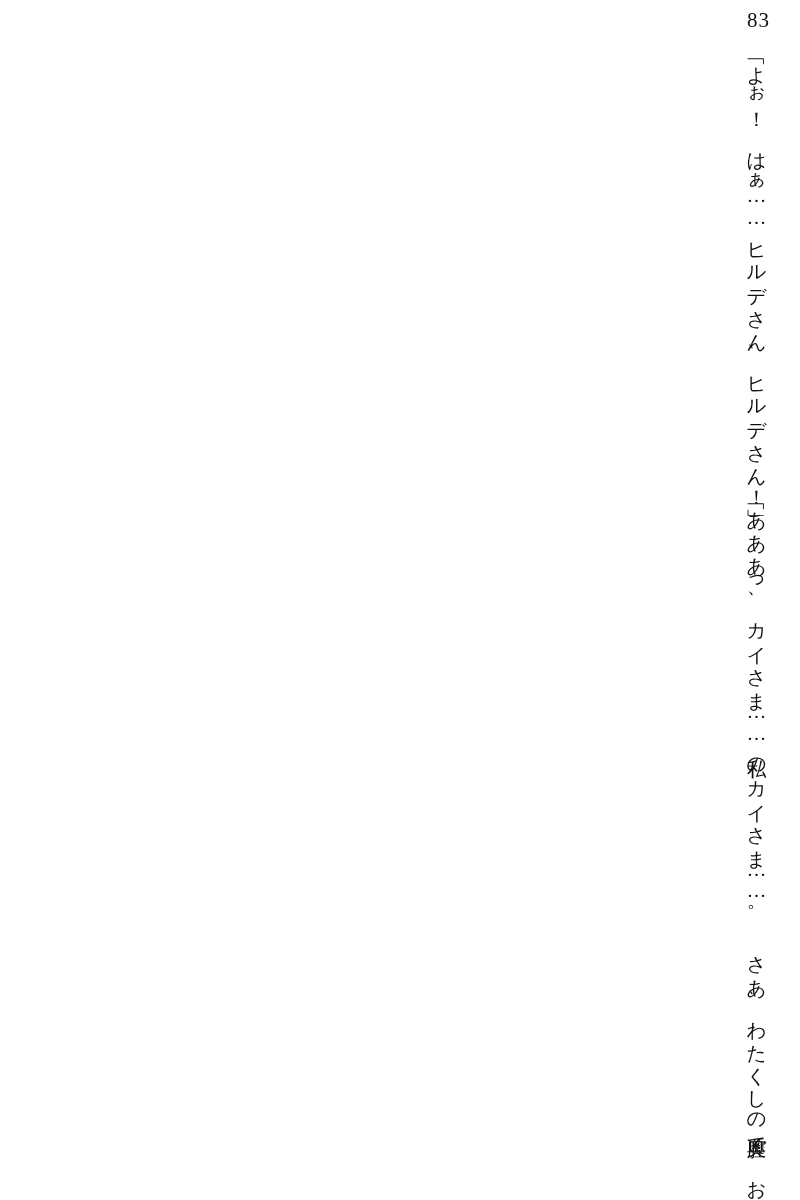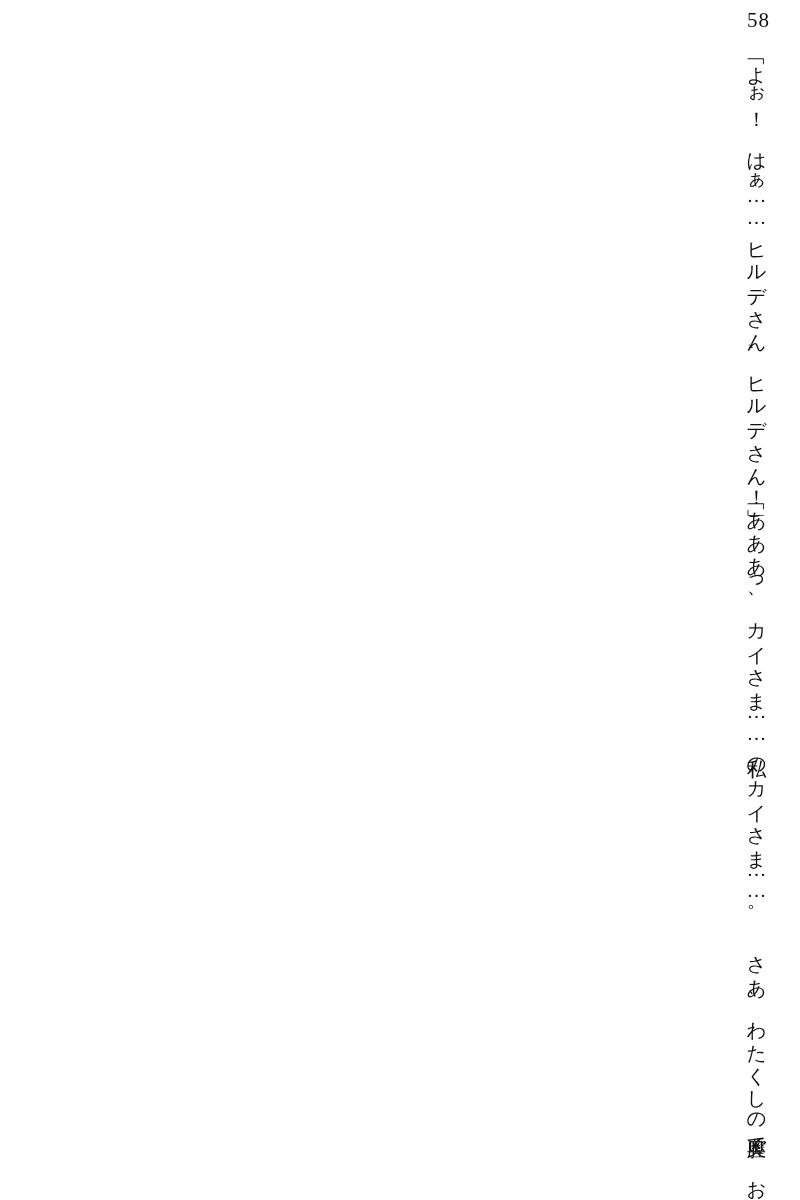--- a/index.html
+++ b/index.html
@@ -56,18 +56,18 @@
     letter-spacing: 0.6px;
     white-space: pre;
     overflow: visible;
     font-family: "Liberation Serif", "DejaVu Serif", serif;
   }
 </style>
 </head>
 <body>
 
 <div class="page">
-  <div class="page-number">58</div>
+  <div class="page-number">83</div>
   <div class="text-body">
       <div class="line">「よぉ！　はぁ……ヒルデさん、ヒルデさん！」</div>
       <div class="line">「あああっ、カイさま……私のカイさま……。　さあ、わたくしの膣奥で、おちんちん爆</div>
     </div>
 </div>
 
 </body></html>

